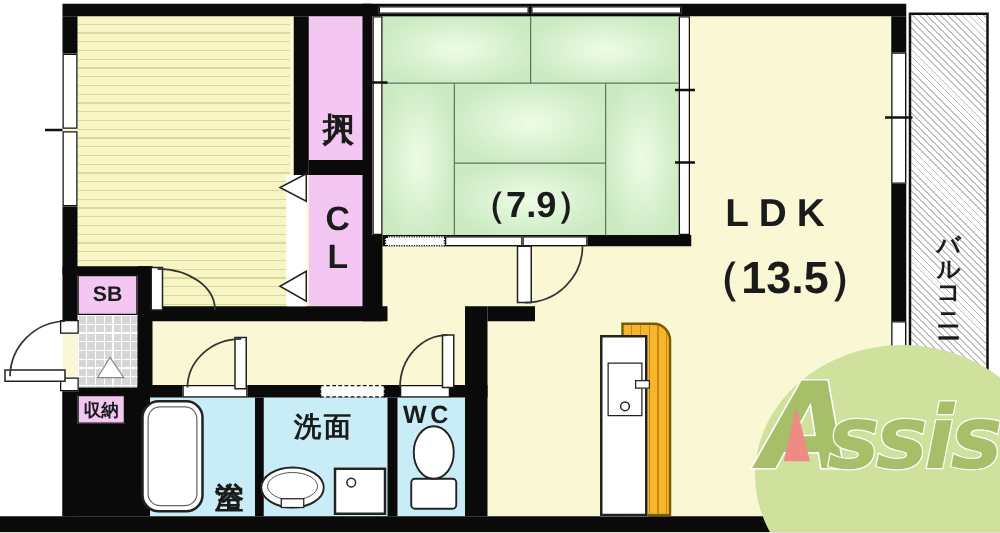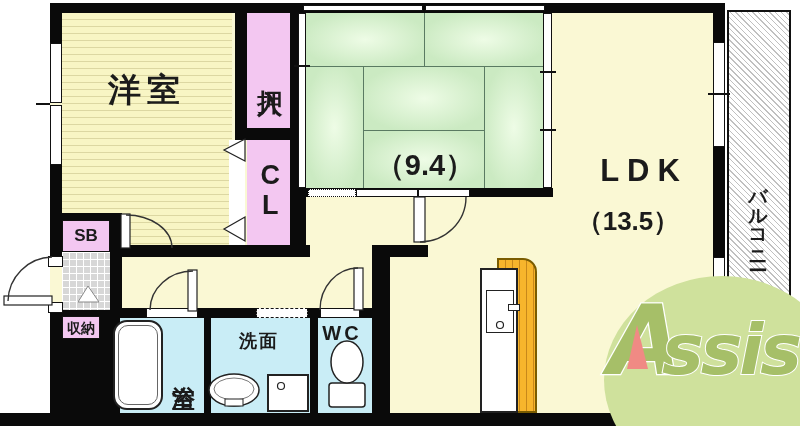--- a/index.html
+++ b/index.html
@@ -109,31 +109,30 @@
 
   <div class="abs" style="left:497px;top:258px;width:40px;height:155px;border:2px solid #7a5c00;box-sizing:border-box;border-radius:0 14px 0 0;background:repeating-linear-gradient(to right,#f7b52c 0 6px,#c8881a 6px 7px)"></div>
   <div class="fixture" style="left:480px;top:268px;width:38px;height:145px;border-width:2px"></div>
   <div class="fixture" style="left:486px;top:290px;width:28px;height:43px;border-width:1px"></div>
   <div class="fixture" style="left:508px;top:304px;width:12px;height:7px;border-width:1px"></div>
 
   <div class="fixture" style="left:113px;top:320px;width:50px;height:90px;border-radius:14px"></div>
   <div class="abs" style="left:118px;top:325px;width:40px;height:80px;border:1px solid #666;border-radius:10px;box-sizing:border-box"></div>
   <div class="fixture" style="left:267px;top:374px;width:42px;height:38px"></div>
 
-  <div class="label" style="left:147px;top:90px;font-size:33px;letter-spacing:6px">洋室</div>
   <div class="label vtext" style="left:270px;top:70px;font-size:25px;transform:translate(-50%,-50%)">押入</div>
   <div class="label vtext" style="left:270px;top:190px;font-size:27px">CL</div>
-  <div class="label" style="left:425px;top:165px;font-size:29px">（9.4）</div>
-  <div class="label" style="left:644px;top:171px;font-size:31px;letter-spacing:8px">LDK</div>
-  <div class="label" style="left:628px;top:222px;font-size:26px">（13.5）</div>
+  <div class="label" style="left:425px;top:165px;font-size:29px">（7.9）</div>
+  <div class="label" style="left:624px;top:171px;font-size:31px;letter-spacing:8px">LDK</div>
+  <div class="label" style="left:628px;top:222px;font-size:36px">（13.5）</div>
   <div class="label vtext" style="left:758px;top:217px;font-size:19px">バルコニー</div>
   <div class="label" style="left:86px;top:236px;font-size:17px">SB</div>
   <div class="label" style="left:81px;top:328px;font-size:14px">収納</div>
   <div class="label vtext" style="left:184px;top:367px;font-size:23px">浴室</div>
-  <div class="label" style="left:259px;top:341px;font-size:18px;letter-spacing:2px">洗面</div>
+  <div class="label" style="left:259px;top:341px;font-size:22px;letter-spacing:2px">洗面</div>
   <div class="label" style="left:342px;top:333px;font-size:20px;letter-spacing:3px">WC</div>
 
   <svg width="800" height="426" viewBox="0 0 800 426">
 
     <rect x="4" y="296" width="48" height="9" fill="#fff" stroke="#222" stroke-width="1.2"></rect>
     <path d="M 8 301 A 45 45 0 0 1 52 257" fill="none" stroke="#333" stroke-width="1.4"></path>
     <rect x="121" y="214" width="9" height="34" fill="#fff" stroke="#222" stroke-width="1.2"></rect>
     <path d="M 126 215 A 46 33 0 0 1 172 248" fill="none" stroke="#333" stroke-width="1.4"></path>
     <rect x="414" y="197" width="11" height="45" fill="#fff" stroke="#222" stroke-width="1.2"></rect>
     <path d="M 420 242 A 46 45 0 0 0 466 197" fill="none" stroke="#333" stroke-width="1.4"></path>

